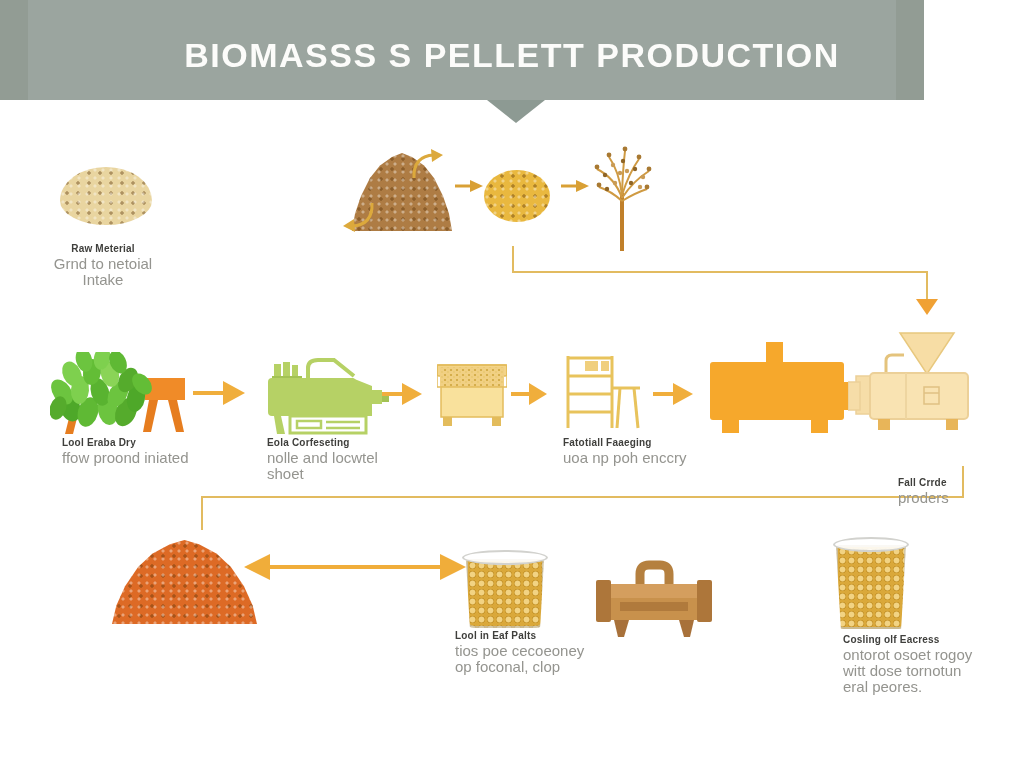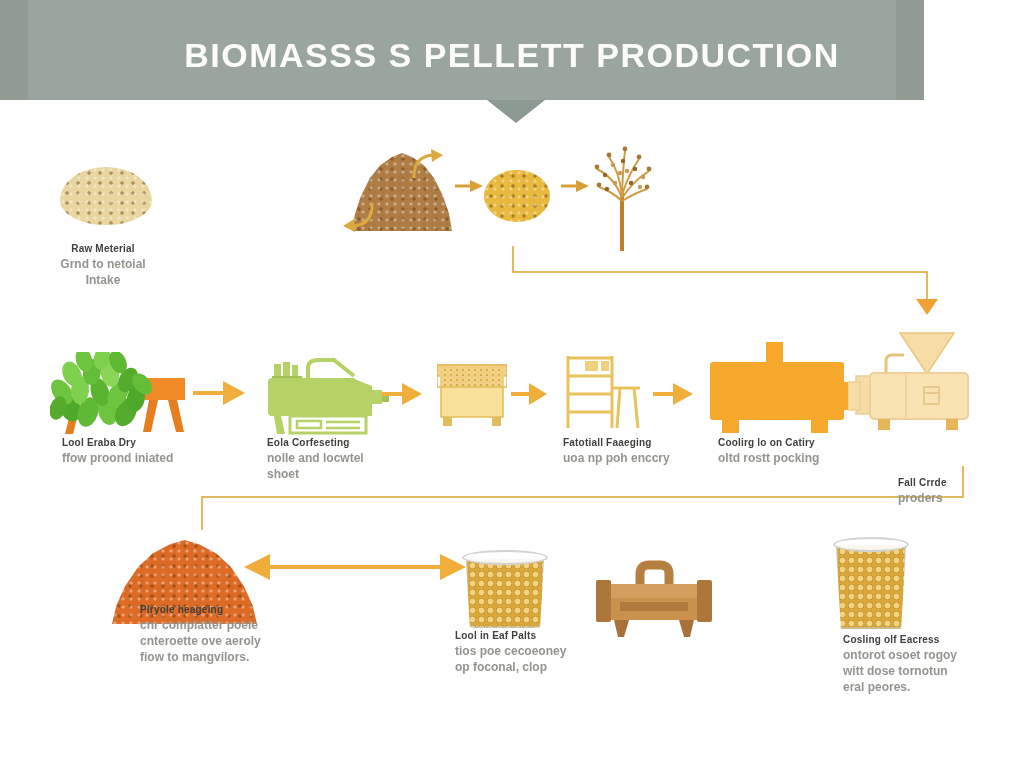--- a/index.html
+++ b/index.html
@@ -12,21 +12,21 @@
   .header-edge.right{right:0;}
   .page-title{margin:0;position:absolute;left:0;top:36px;width:1024px;text-align:center;
         color:#fcfcfa;font-size:34px;font-weight:800;letter-spacing:1.5px;}
   .header-notch{position:absolute;left:487px;top:100px;width:0;height:0;
         border-left:29px solid transparent;border-right:29px solid transparent;
         border-top:23px solid #8d9a93;}
   
   .caption{position:absolute;}
   .caption.center{text-align:center;}
   .cap-title{font-size:10px;font-weight:bold;color:#3f3f3c;letter-spacing:.2px;margin-bottom:2px;}
-  .cap-line{font-size:12px;color:#94948f;line-height:16px;font-weight:bold;}
+  .cap-line{font-size:15px;color:#94948f;line-height:16px;}
   
   .icon{position:absolute;}
   
   .pile-texture{
     background-image:
       radial-gradient(circle at 3px 3px, rgba(255,255,255,.38) 1.2px, rgba(0,0,0,0) 1.9px),
       radial-gradient(circle at 7px 6px, rgba(92,52,8,.42) 1.4px, rgba(0,0,0,0) 2.1px);
     background-size:8px 8px, 11px 10px;}
   .pile-raw{width:92px;height:58px;background-color:#e9d5a0;border-radius:50% / 58% 58% 42% 42%;}
   .pile-brown{width:100px;height:78px;background-color:#ae7c44;
@@ -248,49 +248,39 @@
   </svg>
 
   <svg class="icon" style="left:710px;top:342px;" width="164" height="92">
     <rect x="56" y="0" width="17" height="22" fill="#f6a82c"></rect>
     <rect x="0" y="20" width="134" height="58" rx="3" fill="#f6a82c"></rect>
     <rect x="12" y="78" width="17" height="13" fill="#f6a82c"></rect>
     <rect x="101" y="78" width="17" height="13" fill="#f6a82c"></rect>
     <rect x="134" y="40" width="14" height="28" fill="#f6a82c"></rect>
     <rect x="148" y="46" width="16" height="17" fill="#f5bd5e"></rect>
   </svg>
-  <div class="caption" style="left:718px;top:437px;width:190px;">
-    <div class="cap-title">Coolirg lo on Catiry</div>
-    <div class="cap-line">oltd rostt pocking</div>
-  </div>
 
   <svg class="icon" style="left:848px;top:330px;" width="130" height="103">
     <polygon points="52,3 106,3 79,44" fill="#f7dda5" stroke="#e8c87e" stroke-width="1.5"></polygon>
     <path d="M38 44 V31 Q38 25 44 25 H56" stroke="#e4c37c" stroke-width="3" fill="none"></path>
     <rect x="8" y="46" width="16" height="38" fill="#f6dda8" stroke="#ecd098" stroke-width="1.5"></rect>
     <rect x="0" y="52" width="12" height="28" fill="#f6dda8" stroke="#ecd098" stroke-width="1.5"></rect>
     <rect x="22" y="43" width="98" height="46" rx="4" fill="#f9e3b2" stroke="#ecd098" stroke-width="2"></rect>
     <line x1="58" y1="43" x2="58" y2="89" stroke="#eed5a0" stroke-width="2"></line>
     <rect x="76" y="57" width="15" height="17" fill="none" stroke="#dfc183" stroke-width="1.5"></rect>
     <line x1="76" y1="63" x2="91" y2="63" stroke="#dfc183" stroke-width="1.5"></line>
     <rect x="30" y="89" width="12" height="11" fill="#e8b559"></rect>
     <rect x="98" y="89" width="12" height="11" fill="#e8b559"></rect>
   </svg>
   <div class="caption" style="left:898px;top:437px;width:110px;margin-top:40px;">
     <div class="cap-title">Fall Crrde</div>
     <div class="cap-line">proders</div>
   </div>
 
   <div class="icon pile-orange pile-texture" style="left:112px;top:540px;"></div>
-  <div class="caption" style="left:140px;top:604px;width:175px;">
-    <div class="cap-title">Plryole heageing</div>
-    <div class="cap-line">cnr complatter poele</div>
-    <div class="cap-line">cnteroette ove aeroly</div>
-    <div class="cap-line">fiow to mangvilors.</div>
-  </div>
 
   <div class="icon jar" style="left:462px;top:550px;">
     <div class="body pellets"></div>
     <div class="rim"></div>
   </div>
   <div class="caption" style="left:455px;top:630px;width:150px;">
     <div class="cap-title">Lool in Eaf Palts</div>
     <div class="cap-line">tios poe cecoeoney</div>
     <div class="cap-line">op foconal, clop</div>
   </div>

